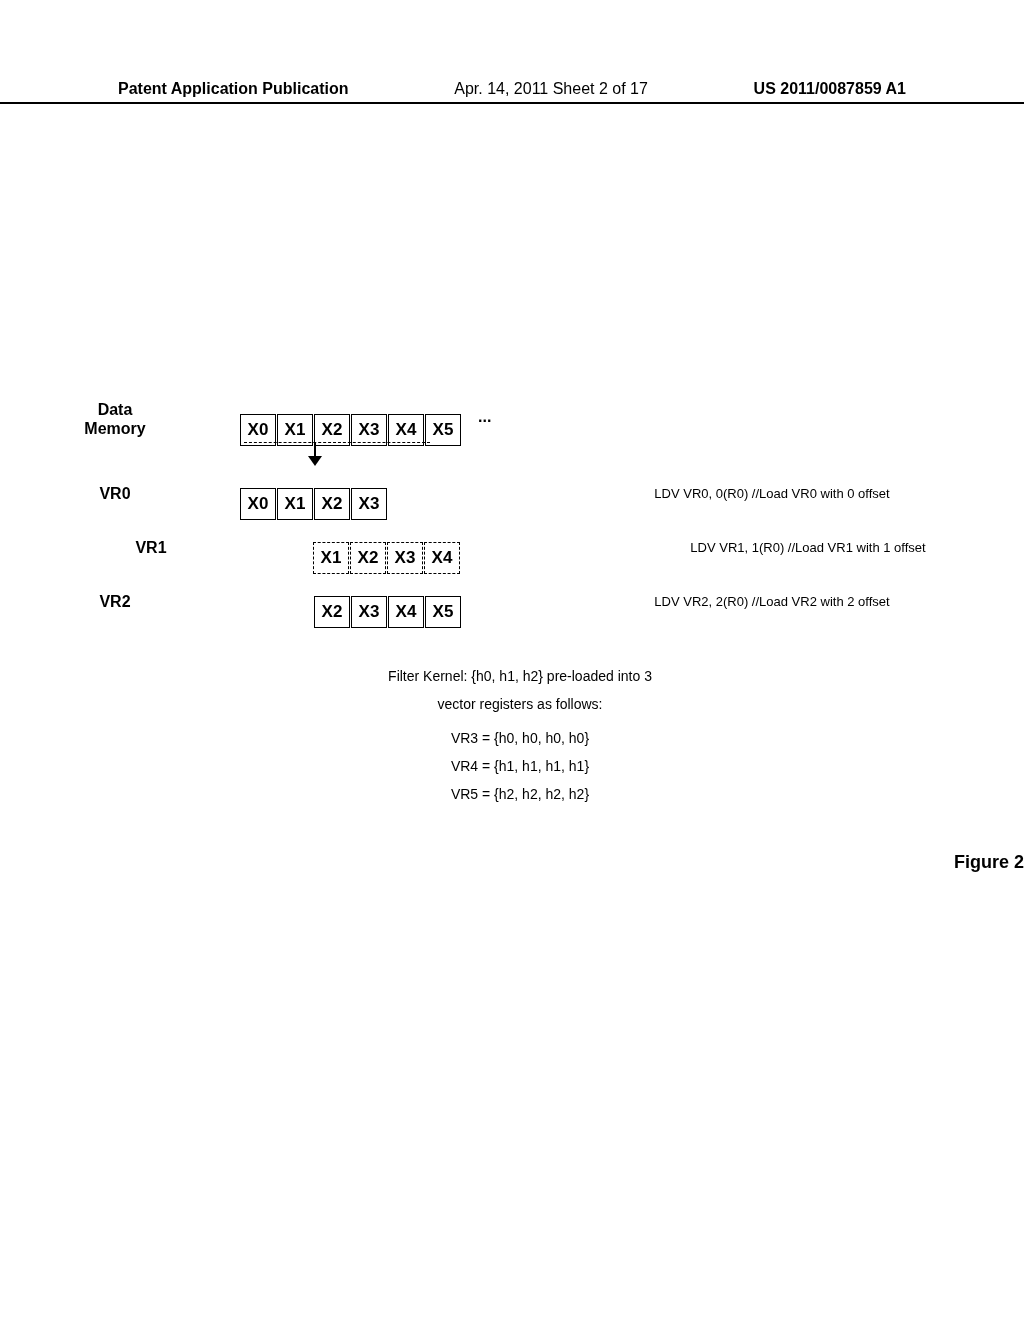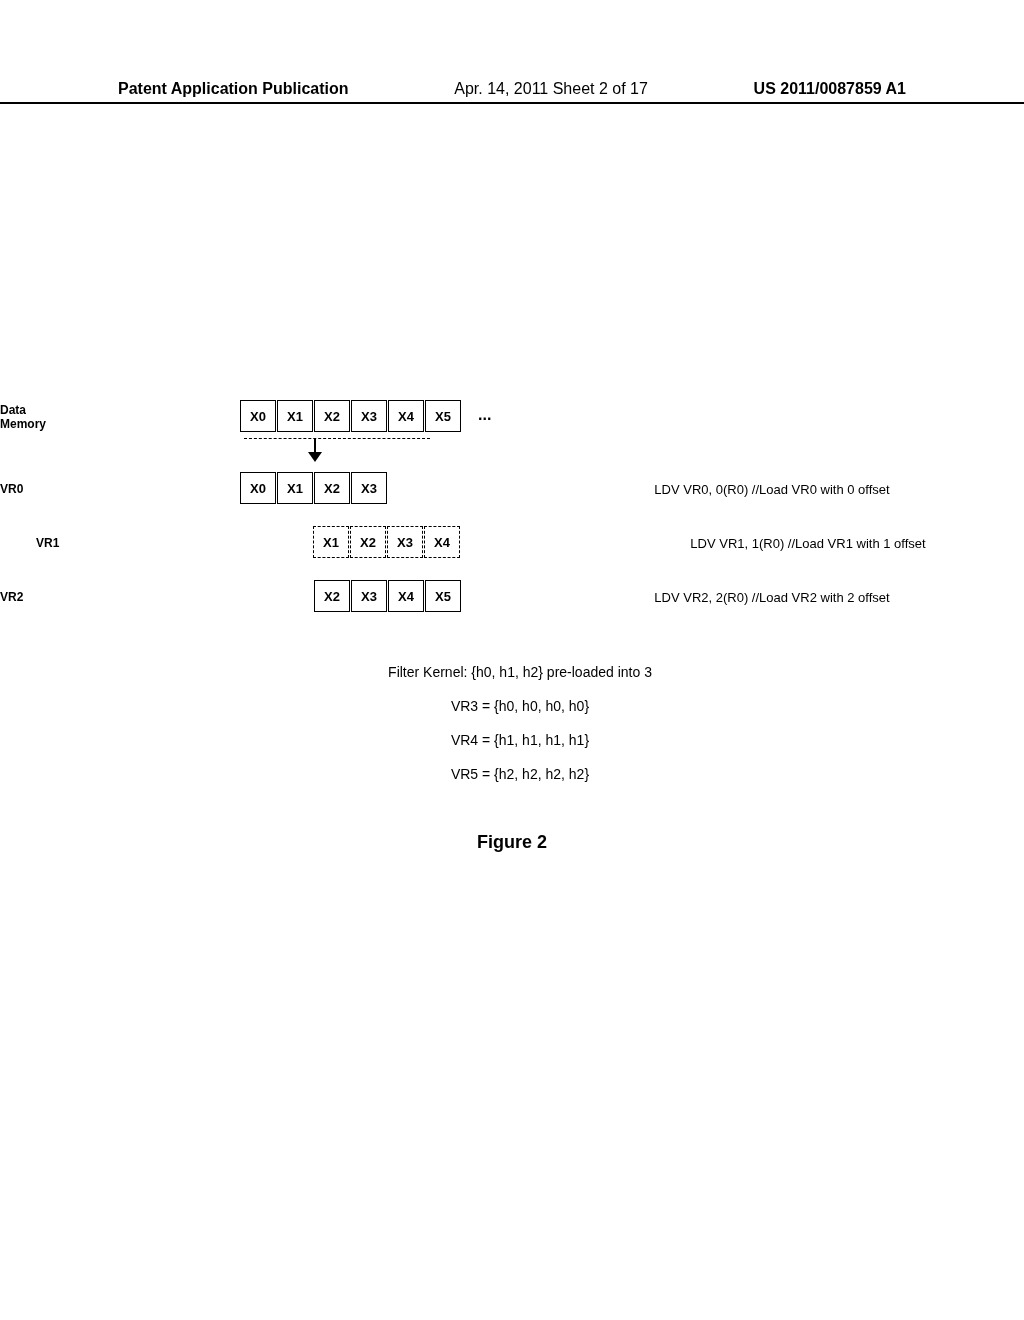--- a/index.html
+++ b/index.html
@@ -42,42 +42,42 @@
     width: 1024px;
   }
   .row {
     display: flex;
     align-items: center;
     width: 1024px;
     margin-bottom: 0;
   }
   .label-col {
     width: 230px;
-    text-align: left;
-    font-weight: bold;
-    font-size: 12px;
+    text-align: center;
+    font-weight: bold;
+    font-size: 16px;
     padding-right: 10px;
     line-height: 1.2;
   }
   .cells-col {
     position: relative;
     width: 260px;
     height: 34px;
   }
   .cell {
     position: absolute;
-    top: 0;
+    top: 12px;
     width: 36px;
     height: 32px;
     border: 1px solid #000;
     display: flex;
     align-items: center;
     justify-content: center;
     font-weight: bold;
-    font-size: 13px;
+    font-size: 17px;
     box-sizing: border-box;
   }
   .comment-col {
     flex: 1;
     font-size: 13px;
     padding-left: 20px;
     text-align: center;
   }
   .ellipsis {
     position: absolute;
@@ -117,25 +117,25 @@
     border-top: 10px solid #000;
   }
   .explain {
     margin-top: 50px;
     text-align: center;
     width: 620px;
     margin-left: 210px;
     font-size: 14px;
   }
   .explain div {
-    margin: 18px 0;
+    margin: 12px 0;
   }
   .figure-label {
     margin-top: 50px;
-    text-align: center;
+    text-align: right;
     font-weight: bold;
     font-size: 18px;
   }
 </style>
 </head>
 <body>
 
 <div class="page-header">
   <div class="page-header-row">
     <span class="page-header-left">Patent Application Publication</span>
@@ -195,20 +195,21 @@
       <div class="cell" style="left:74px;">X2</div>
       <div class="cell" style="left:111px;">X3</div>
       <div class="cell" style="left:148px;">X4</div>
       <div class="cell" style="left:185px;">X5</div>
     </div>
     <div class="comment-col">LDV VR2, 2(R0) //Load VR2 with 2 offset</div>
   </div>
 
   <div class="explain">
     <div>Filter Kernel: {h0, h1, h2} pre-loaded into 3</div>
+    <div>vector registers as follows:</div>
     <div style="margin-top:18px;">VR3 = {h0, h0, h0, h0}</div>
     <div>VR4 = {h1, h1, h1, h1}</div>
     <div>VR5 = {h2, h2, h2, h2}</div>
   </div>
 
   <div class="figure-label">Figure 2</div>
 
 </div>
 
 </body></html>

